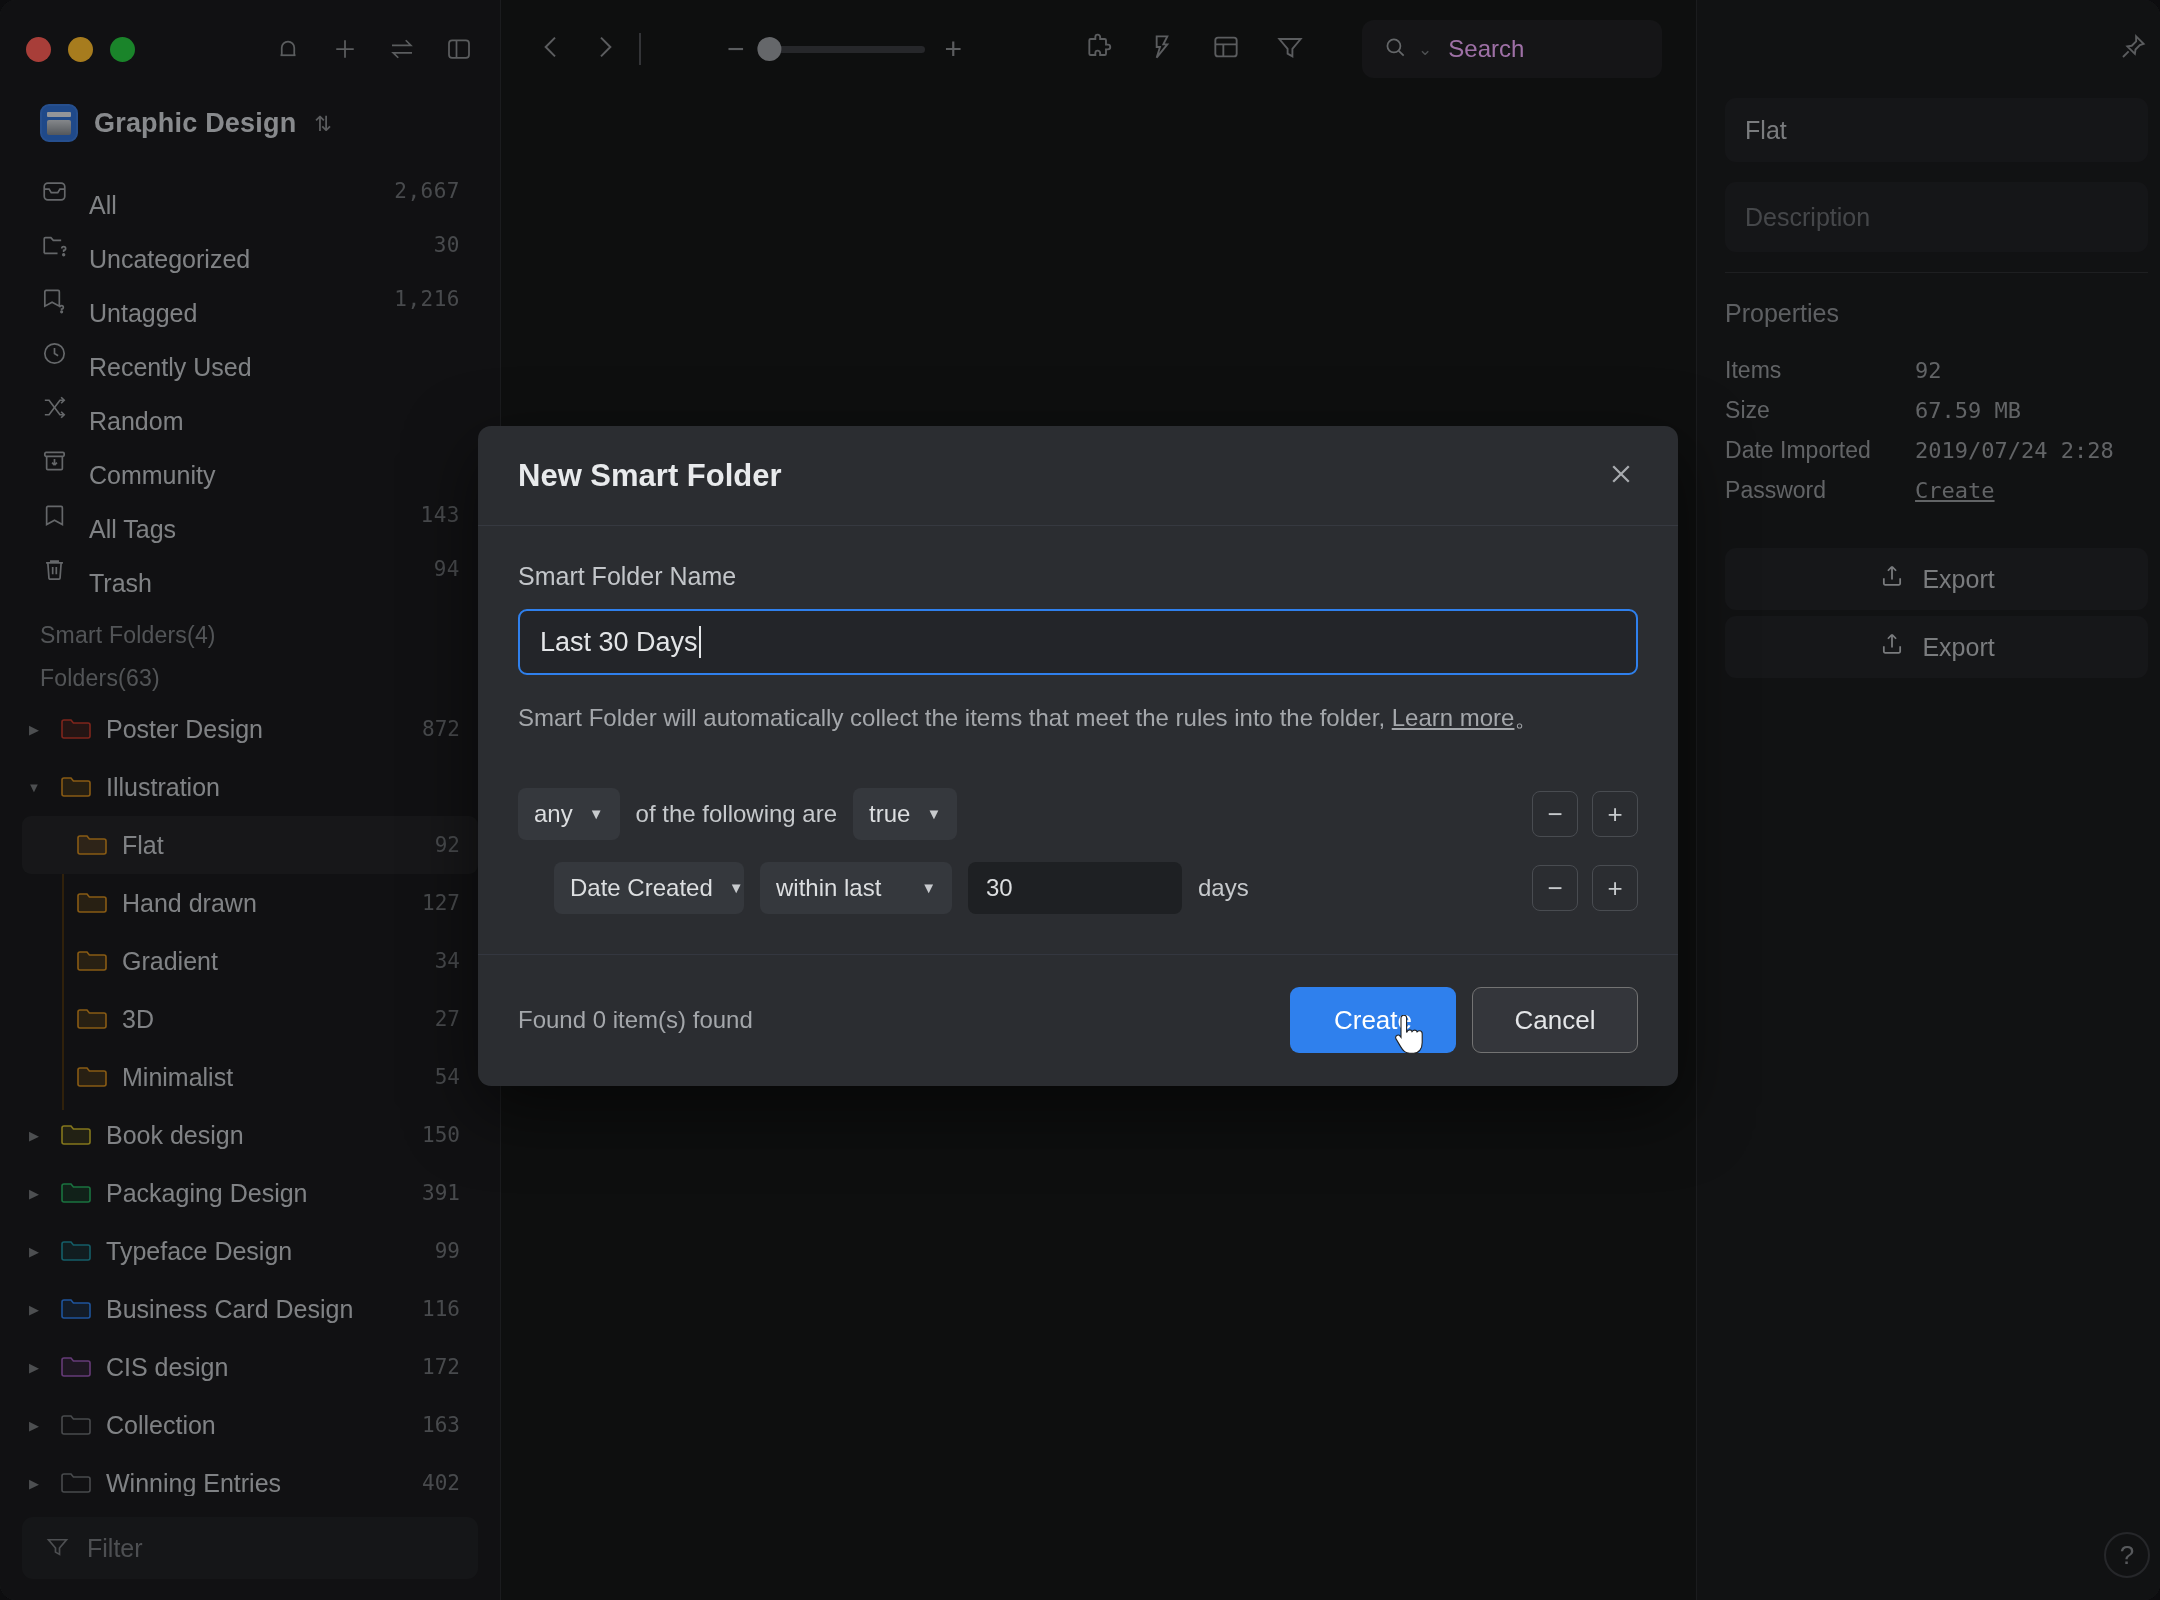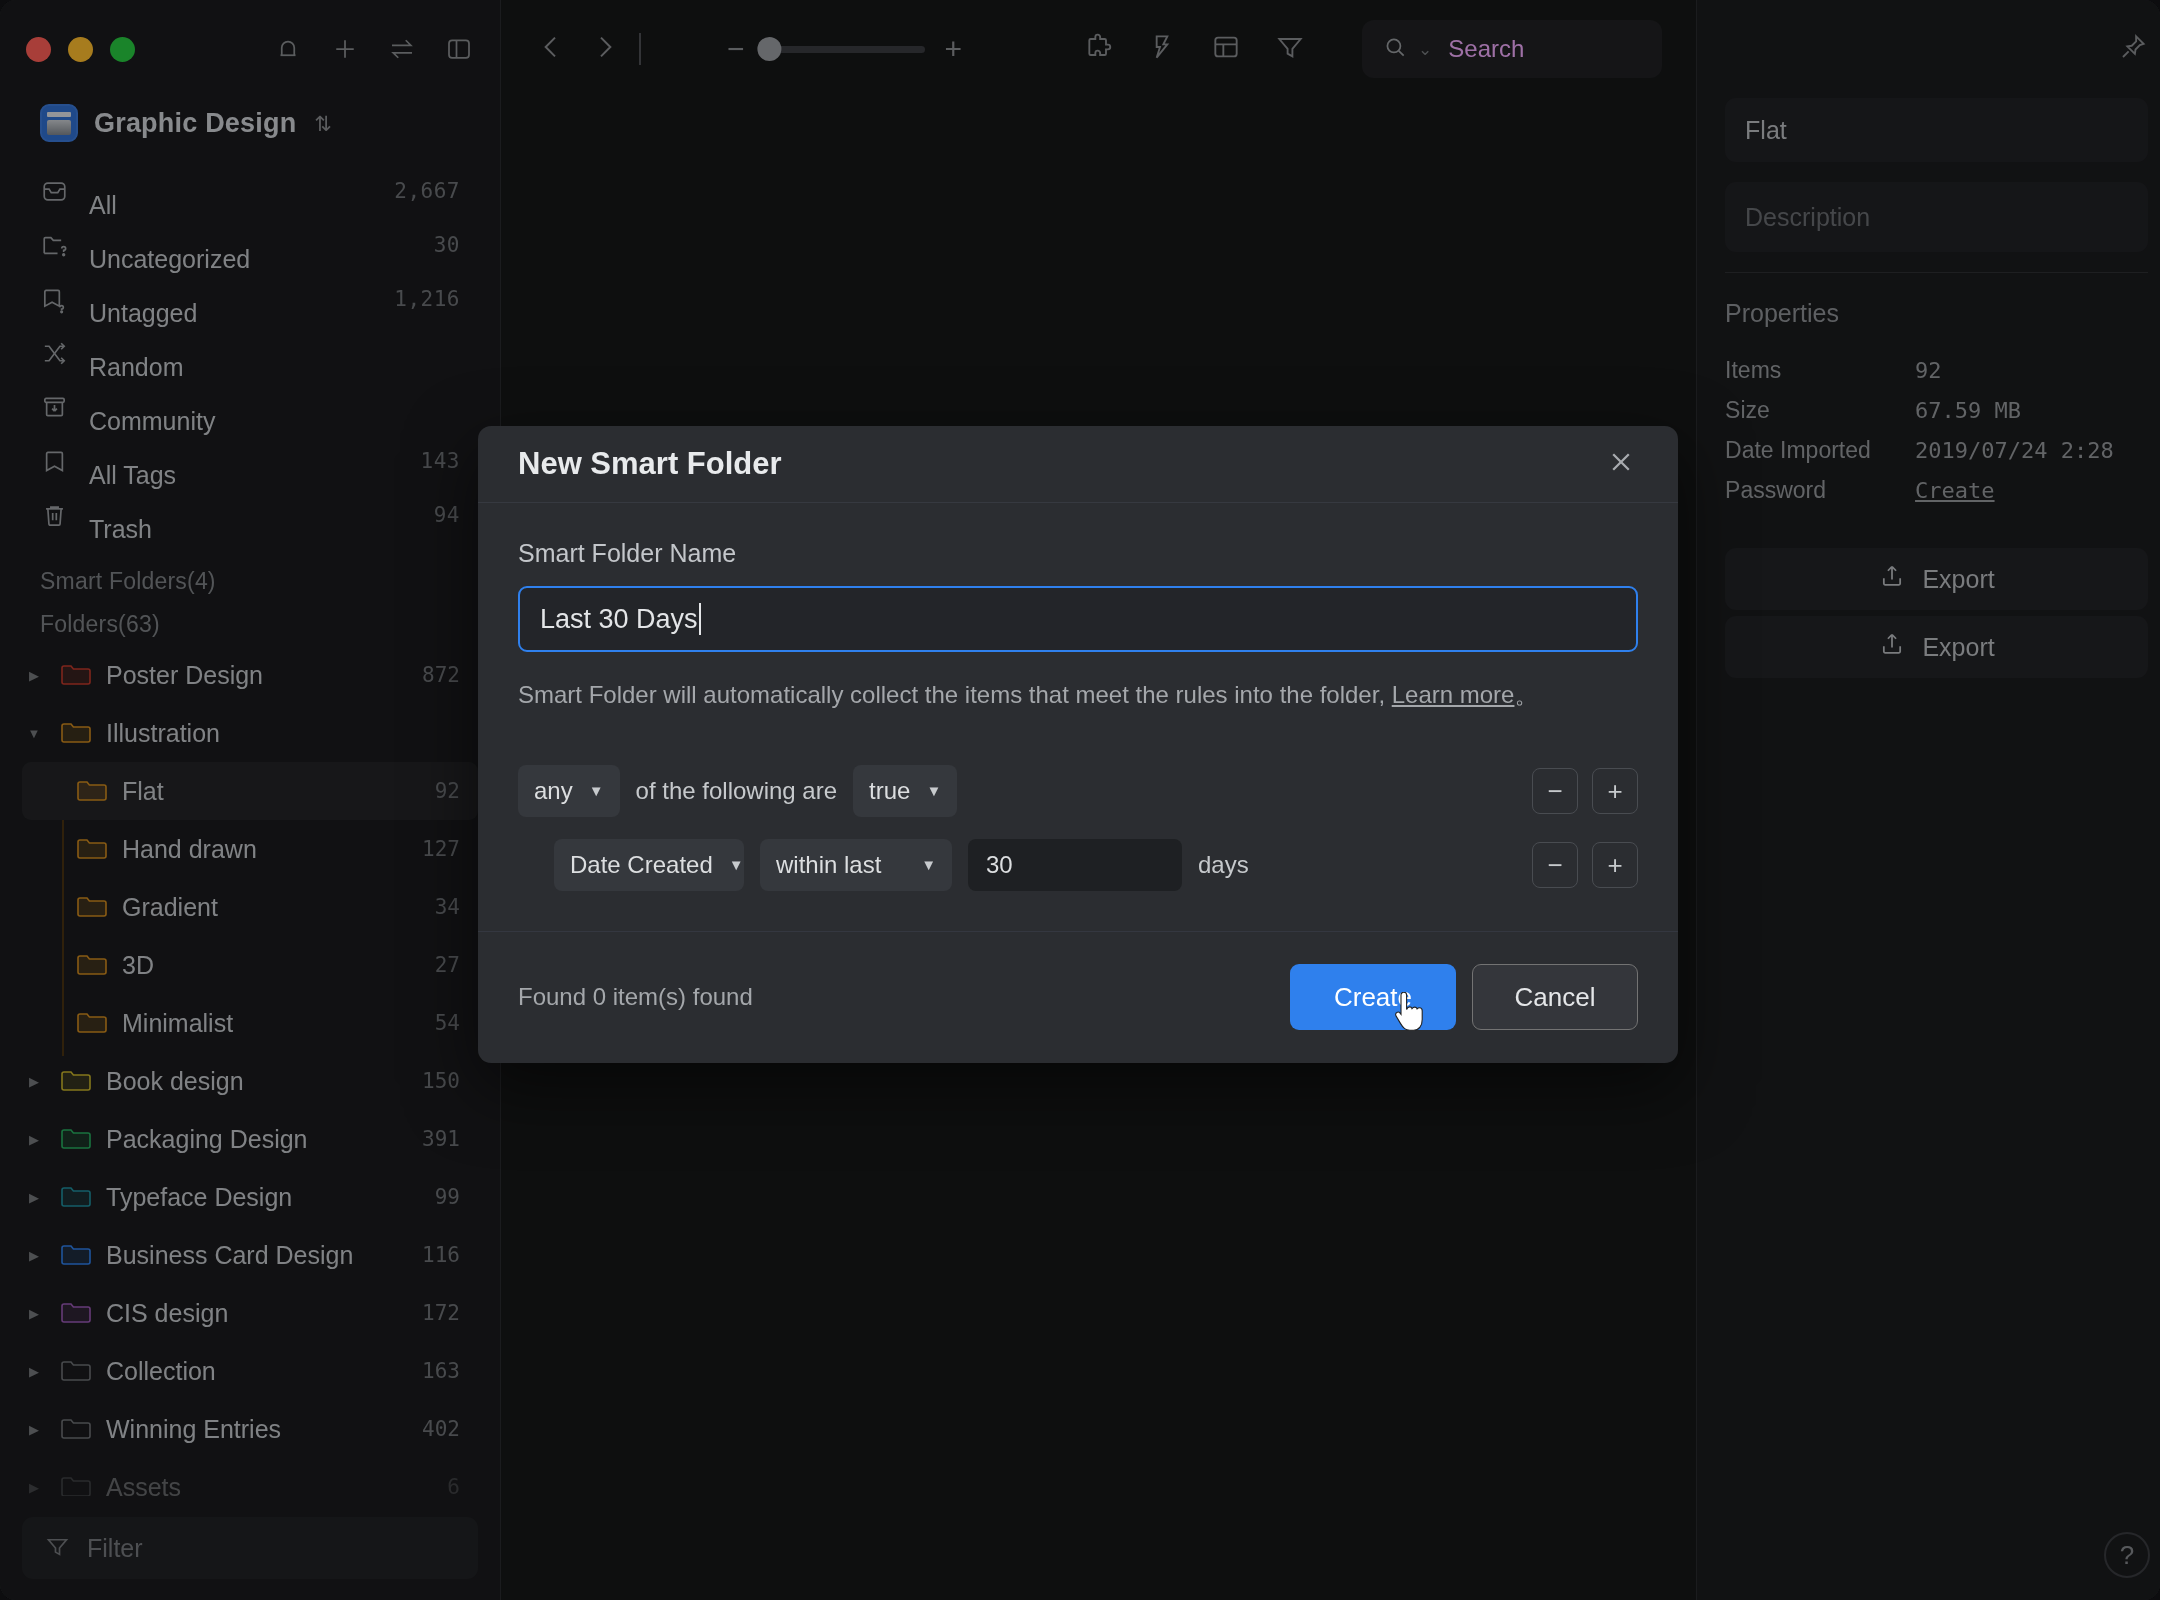--- a/index.html
+++ b/index.html
@@ -185,21 +185,21 @@
     position: absolute; inset: 0; background: rgba(0,0,0,0.34);
   }
   .dialog {
     position: absolute; left: 478px; top: 426px;
     width: 1200px; border-radius: 13px;
     background: #2b2d31;
     box-shadow: 0 24px 70px rgba(0,0,0,.55);
     overflow: hidden;
   }
   .dlg-head {
-    height: 77px; display: flex; align-items: center;
+    height: 100px; display: flex; align-items: center;
     padding: 0 40px; border-bottom: 1px solid #363940;
   }
   .dlg-title { font-size: 31px; font-weight: 700; color: #e8eaec; }
   .dlg-close { margin-left: auto; color: #a8abaf; }
   .dlg-body { padding: 36px 40px 0 40px; }
   .fld-label { font-size: 25px; color: #c3c6ca; margin-bottom: 18px; }
   .name-input {
     height: 66px; border-radius: 9px; background: #232529;
     border: 2px solid #2f80ed; display: flex; align-items: center;
     padding: 0 20px;
@@ -332,20 +332,30 @@
           <svg width="29" height="29" viewBox="0 0 24 24" fill="none" stroke="currentColor" stroke-width="1.4">
               <path d="M5 4.5h10a1 1 0 0 1 1 1v12l-6-3.2-6 3.2v-12a1 1 0 0 1 1-1z"></path>
               <path d="M16.5 18.5a1.4 1.4 0 1 1 1.4 1.4v.9"></path>
               <circle cx="17.9" cy="22.2" r=".6" fill="currentColor"></circle>
             </svg>
         </span>
         <span class="lbl">Untagged</span>
         <span class="cnt">1,216</span>
       </div>
 
+      <div class="nav-item">
+        <span class="ico">
+          <svg width="29" height="29" viewBox="0 0 24 24" fill="none" stroke="currentColor" stroke-width="1.4">
+              <circle cx="12" cy="12" r="8"></circle>
+              <path d="M12 7.5V12l3 1.8"></path>
+            </svg>
+        </span>
+        <span class="lbl">Recently Used</span>
+        <span class="cnt"></span>
+      </div>
 
       <div class="nav-item">
         <span class="ico">
           <svg width="29" height="29" viewBox="0 0 24 24" fill="none" stroke="currentColor" stroke-width="1.4">
               <path d="M4 6h3.5l9 12H20"></path>
               <path d="M4 18h3.5l9-12H20"></path>
               <path d="M17.5 3.5 20 6l-2.5 2.5"></path>
               <path d="M17.5 15.5 20 18l-2.5 2.5"></path>
             </svg>
         </span>

